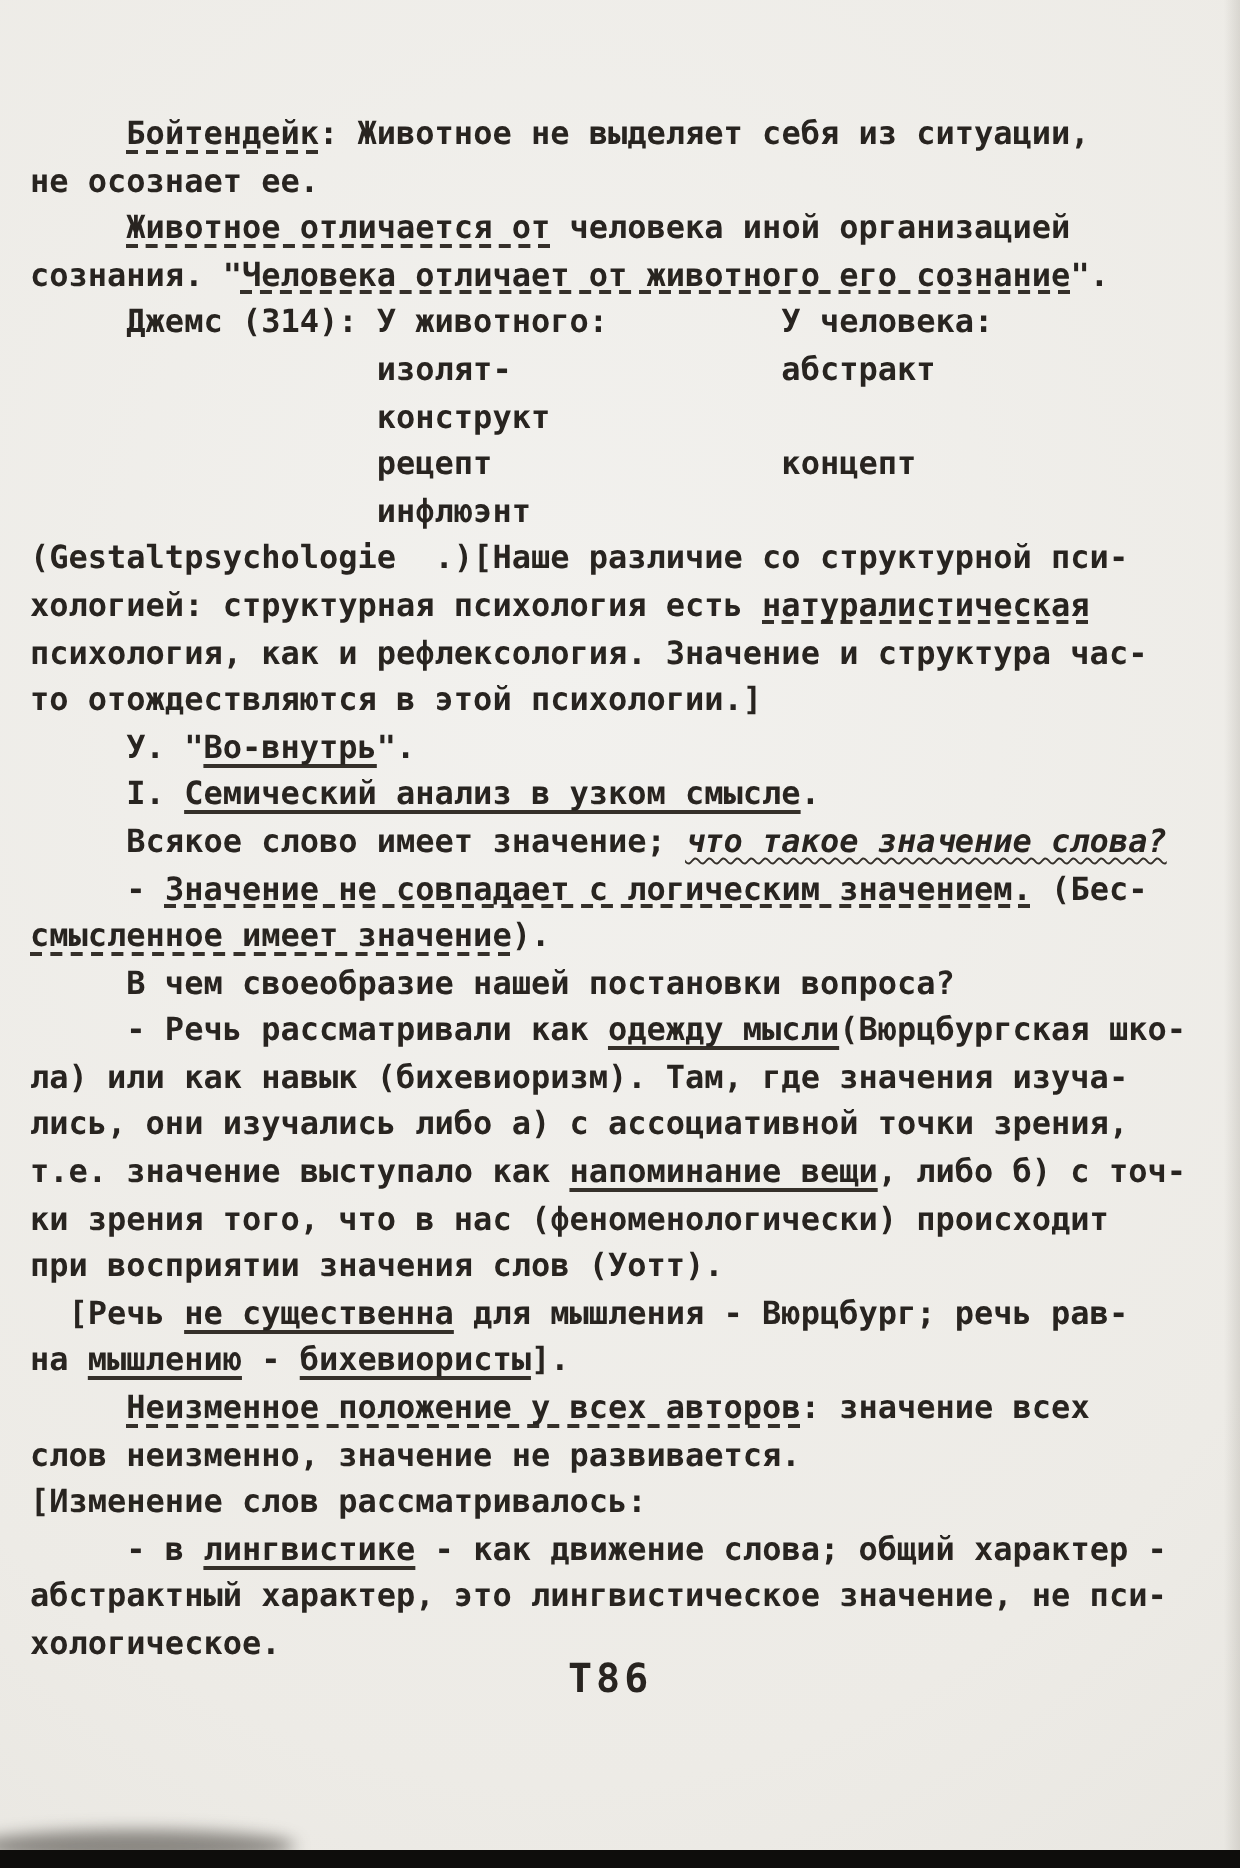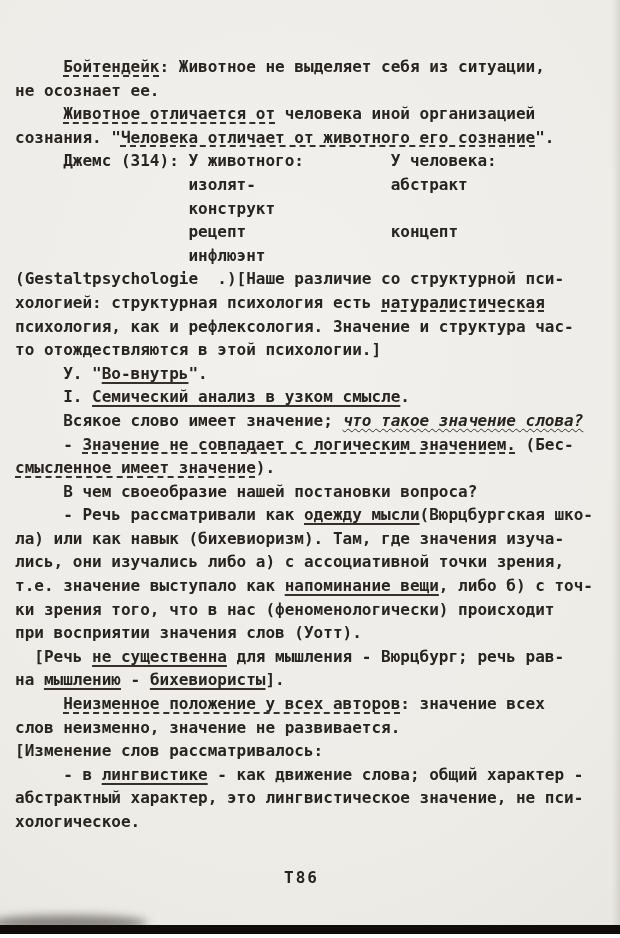--- a/index.html
+++ b/index.html
@@ -30,22 +30,22 @@
     text-decoration-thickness: 2px;
     text-underline-offset: 3px;
     text-decoration-skip-ink: none;
   }
   .u-solid  { text-decoration-style: solid; }
   .u-dashed { text-decoration-style: dashed; }
   .u-wavy   { text-decoration-style: wavy; text-decoration-thickness: 1px; text-underline-offset: 2px; font-style: italic; }
   .page-number {
     position: absolute;
     left: 284px;
-    top: 868px;
-    font-size: 16px;
+    top: 827px;
+    font-size: 20px;
     font-weight: 700;
     letter-spacing: 2px;
     color: #282420;
   }
   .scan-bar {
     position: absolute;
     left: 0;
     bottom: 0;
     width: 100%;
     height: 9px;

